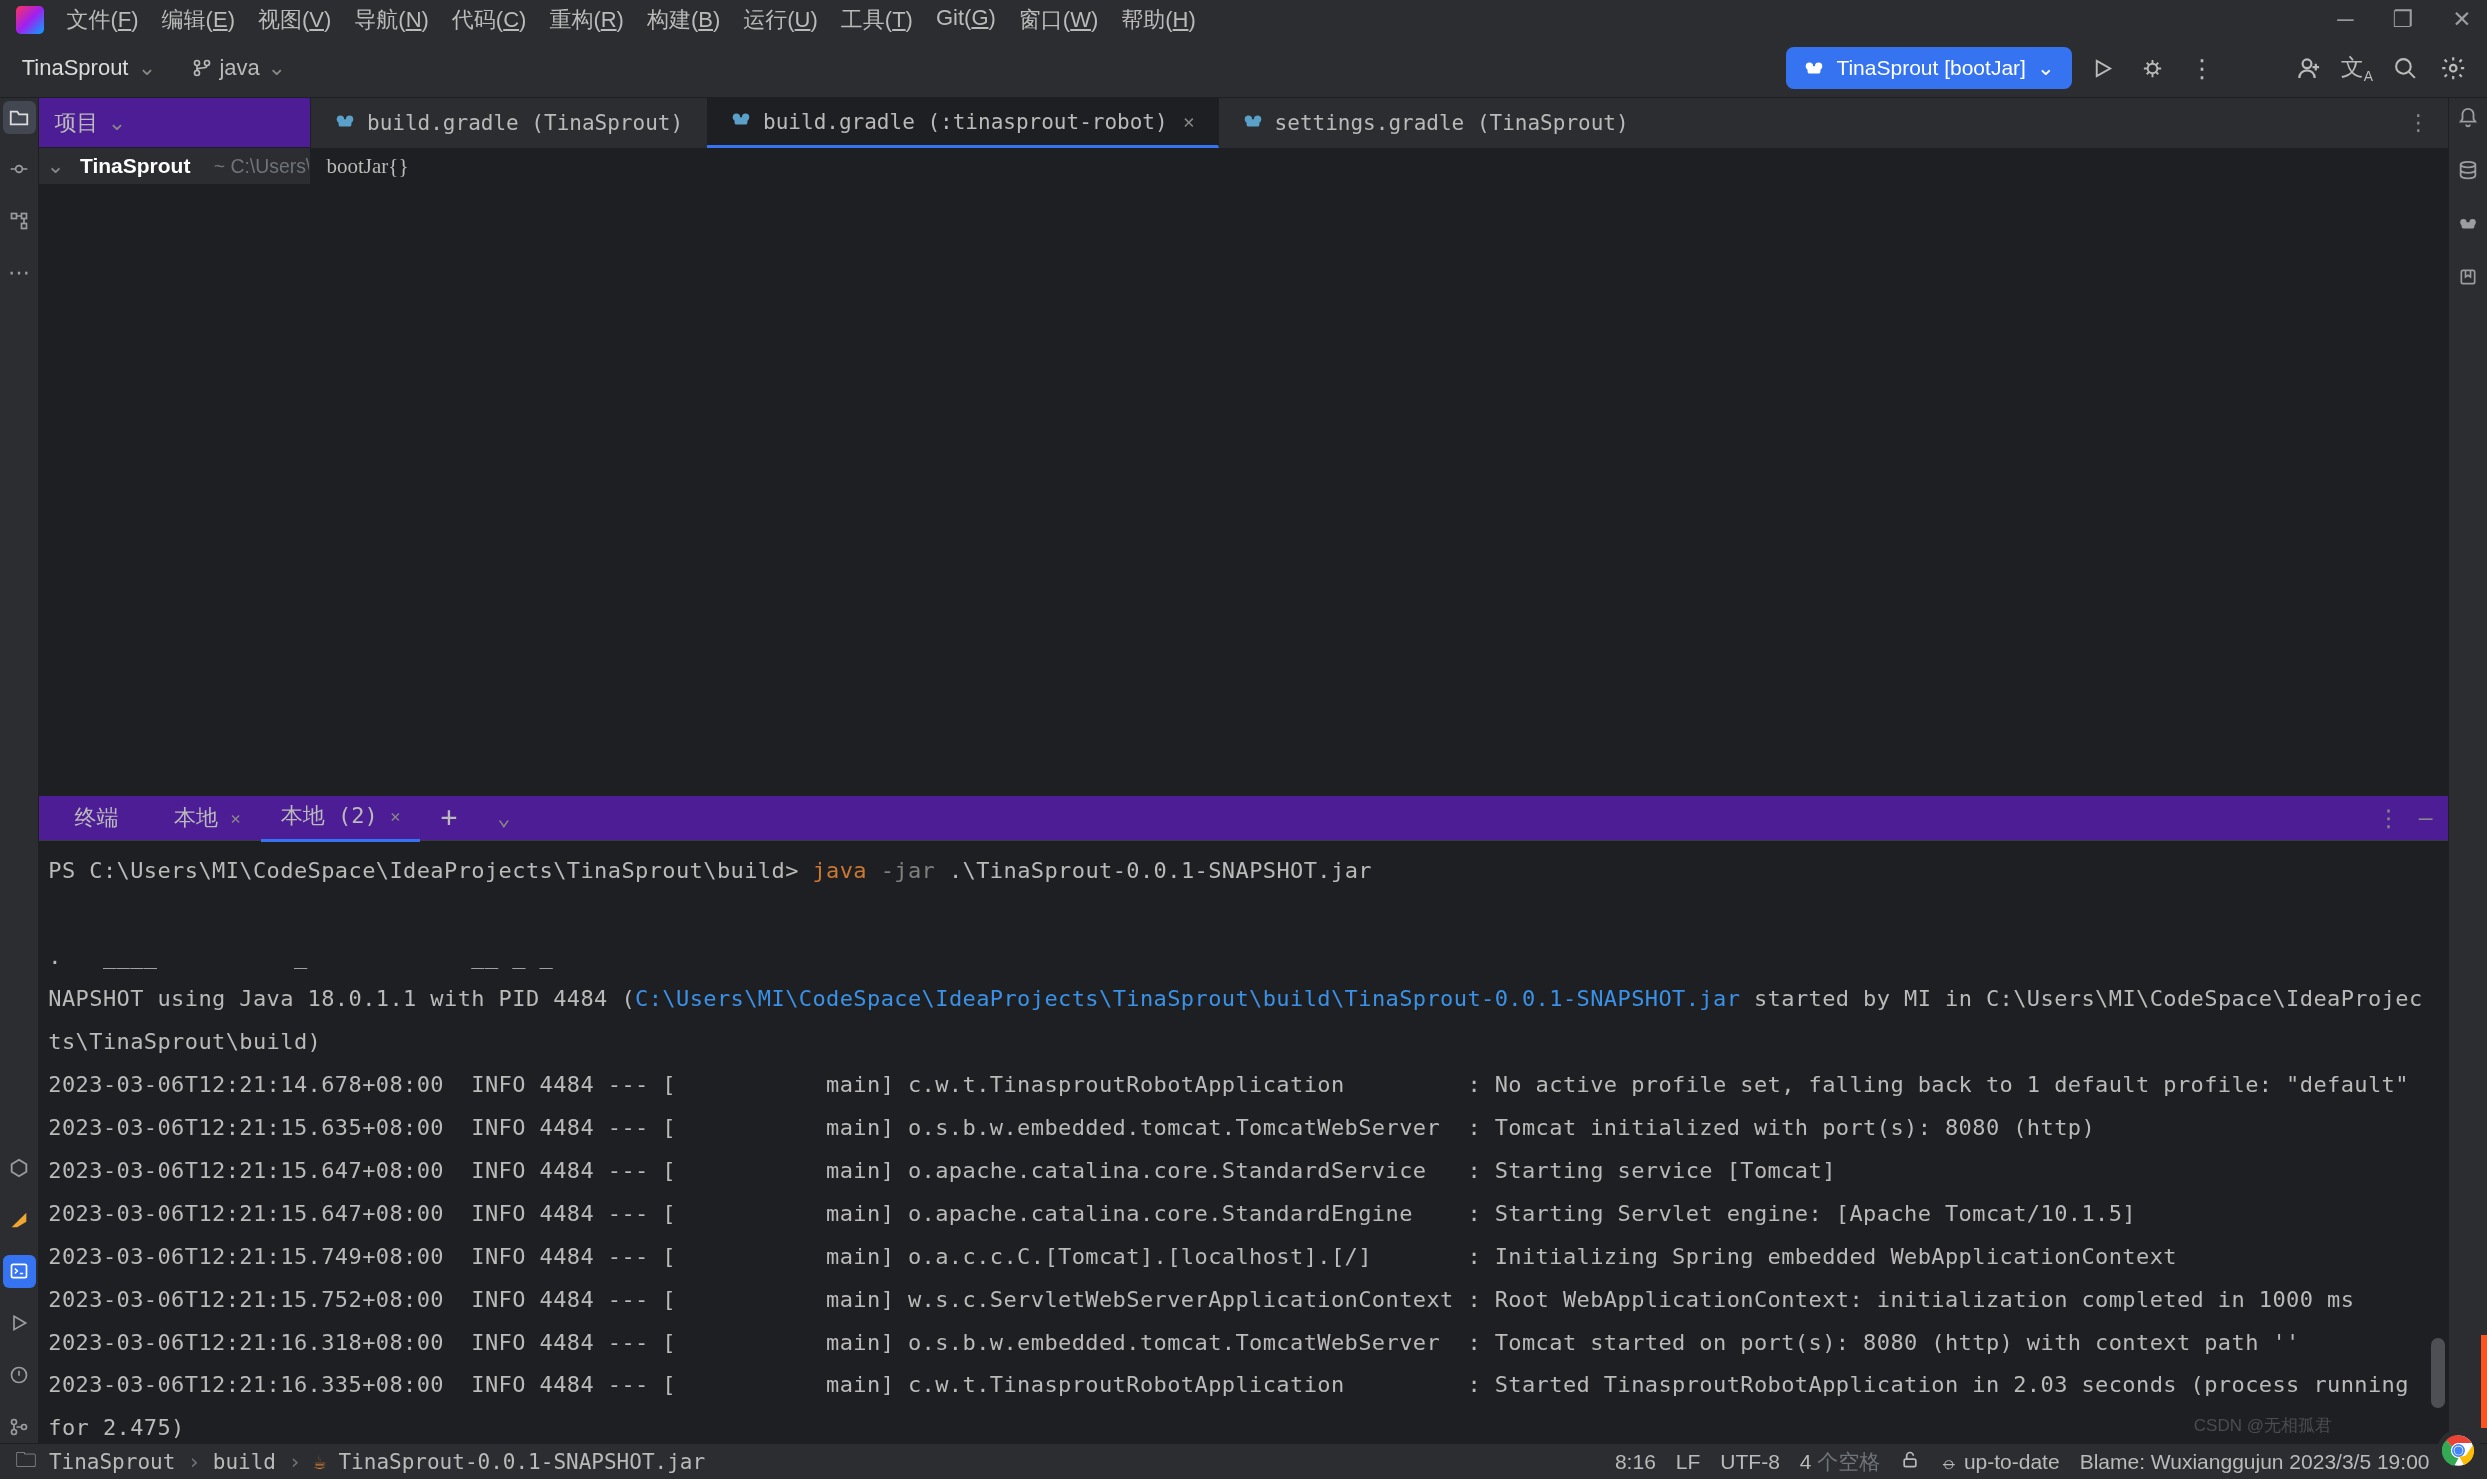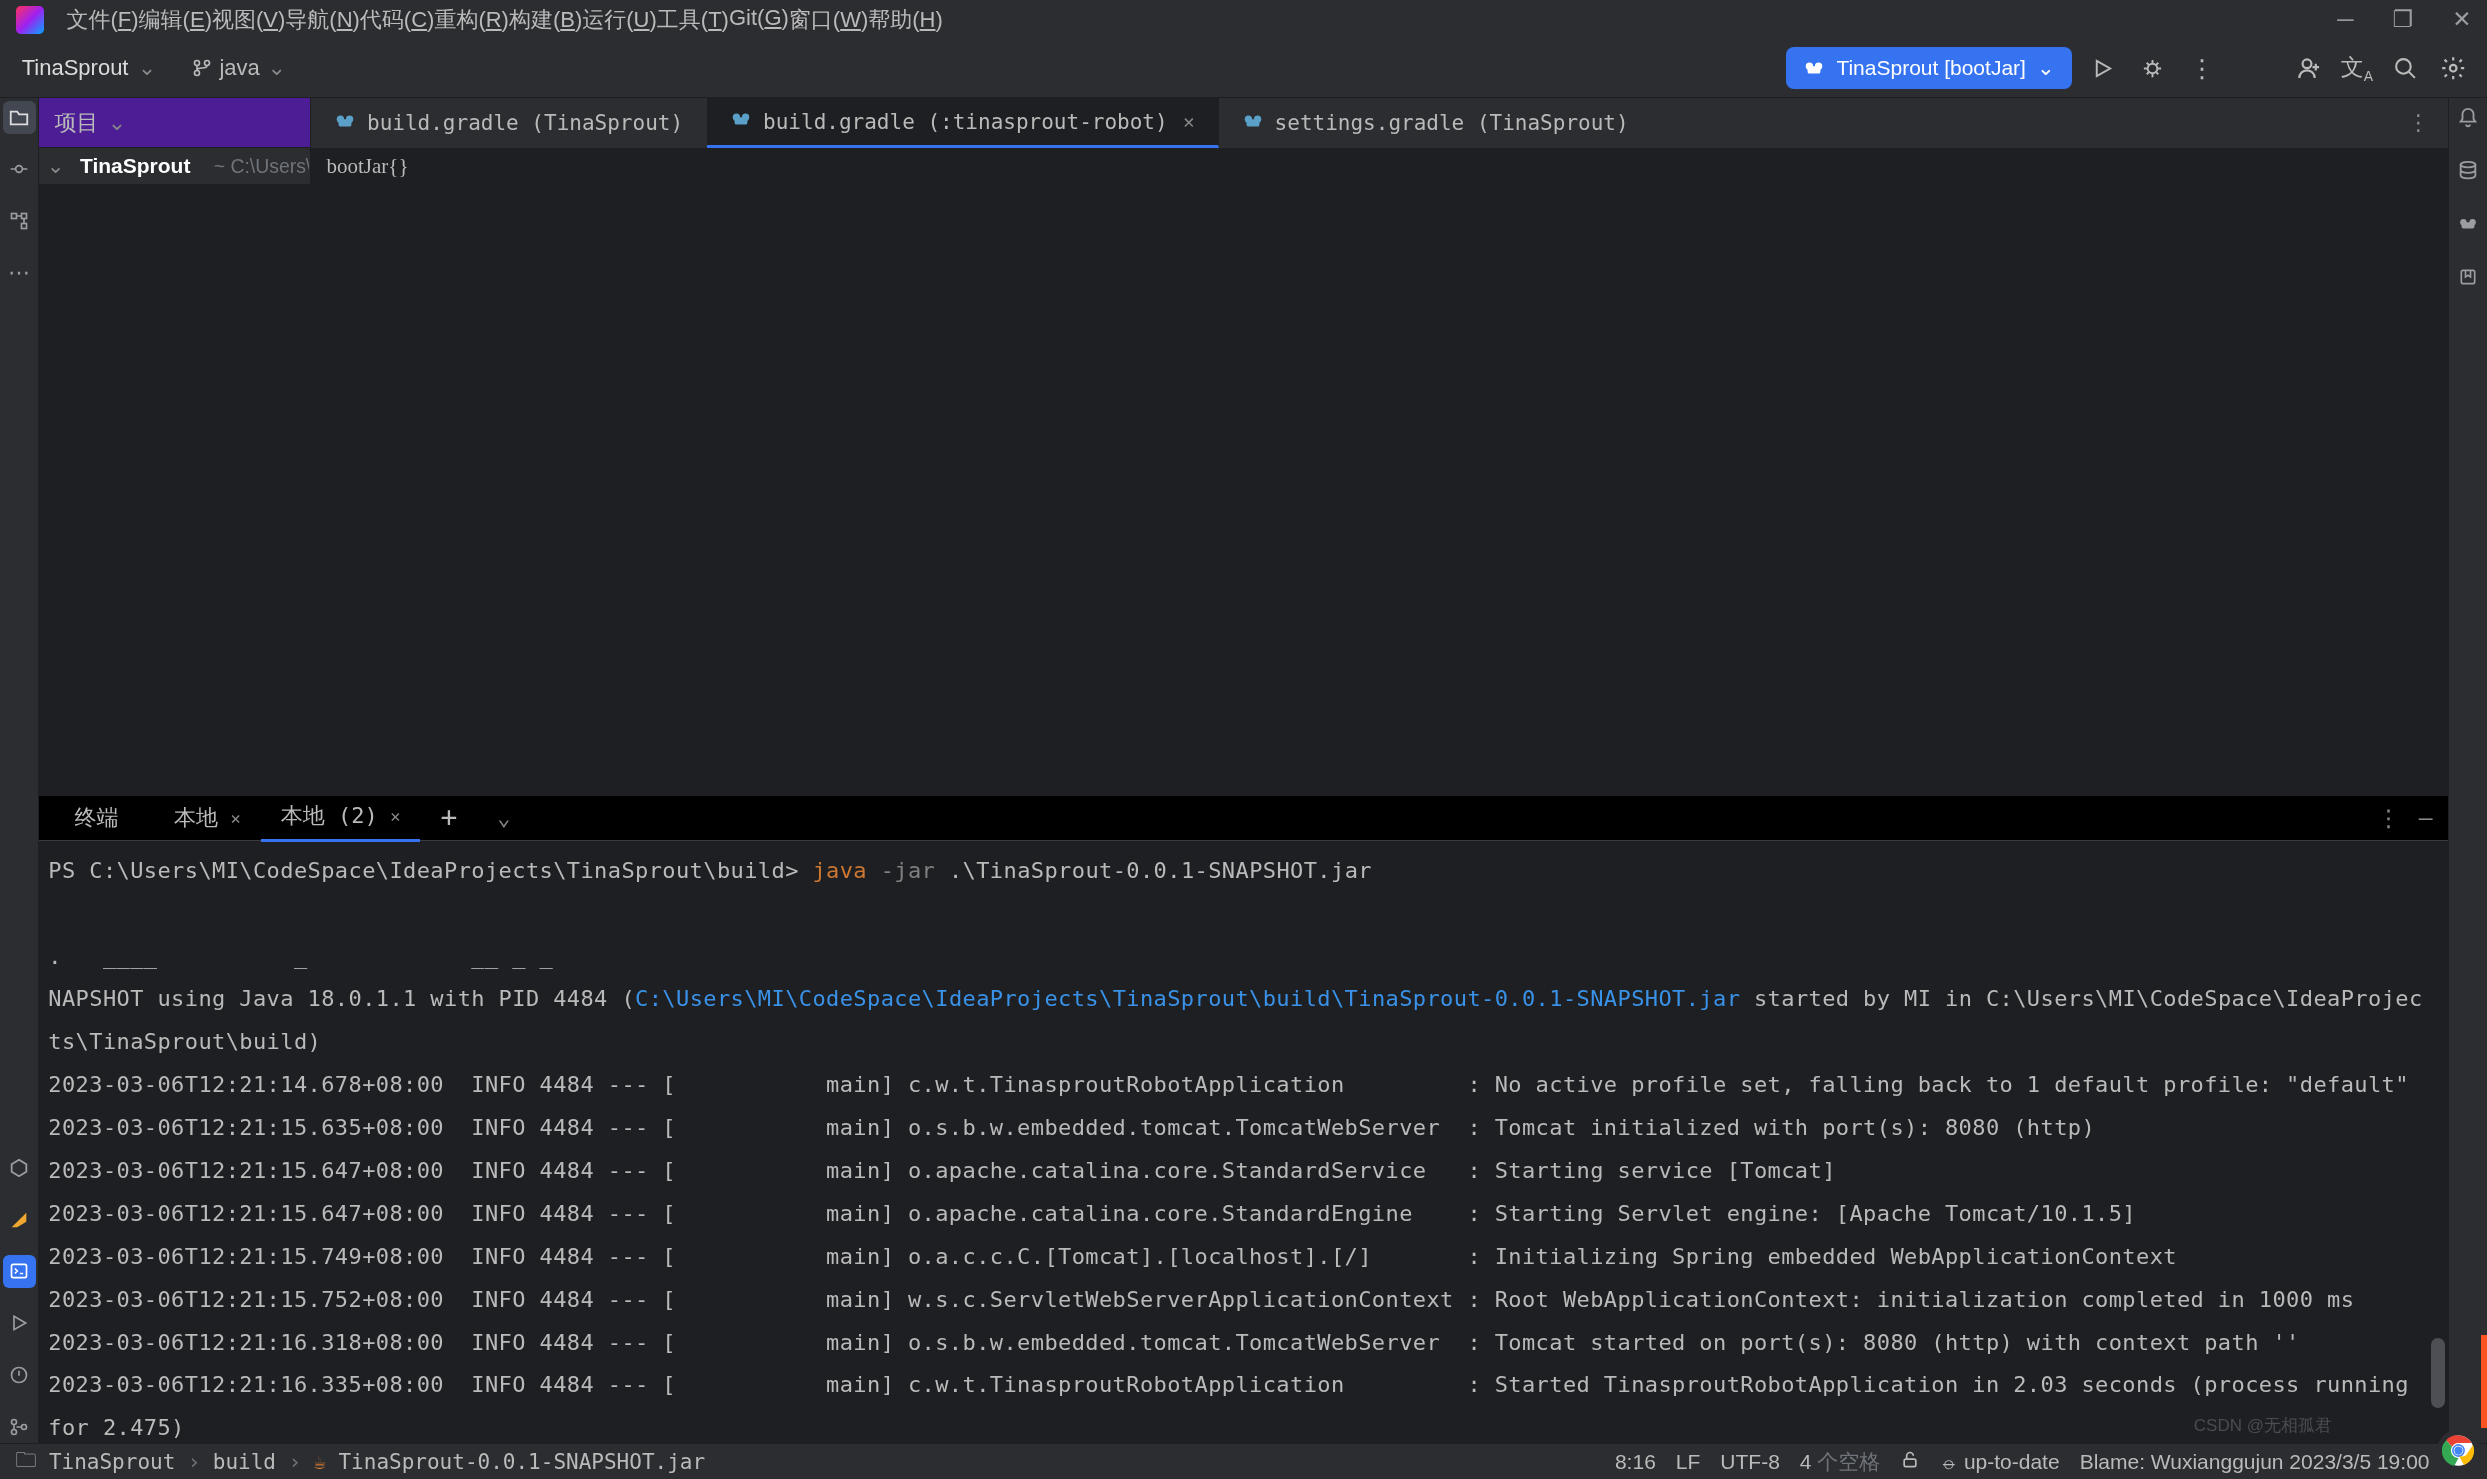--- a/index.html
+++ b/index.html
@@ -10,21 +10,21 @@
   width: 2487px; 
   height: 1480px; 
   overflow: hidden;
   font-size: 22px;
 }
 .app { display: flex; flex-direction: column; height: 100%; }
 
 
 .titlebar { height: 39px; display: flex; align-items: center; padding: 0 15.5px; background: #2b2d30; }
 .titlebar .logo { width: 28px; height: 28px; background: linear-gradient(135deg,#fe315d,#a020f0,#00a8ff); border-radius: 4.7px; margin-right: 23px; flex-shrink:0; }
-.menubar { display: flex; font-size: 22px; color: #bababa; flex:1; }
+.menubar { display: flex; gap: 23px; font-size: 22px; color: #bababa; flex:1; }
 .menubar span { cursor: pointer; }
 .menubar span u { text-decoration: underline; }
 .window-controls { display: flex; gap: 39px; margin-left: auto; color: #9b9da1; font-size: 23px; }
 .window-controls span { cursor: pointer; }
 
 
 .navbar { height: 59px; display: flex; align-items: center; padding: 0 15.5px 0 9.3px; background: #2b2d30; border-bottom: 0.8px solid #1e1f22; }
 .project-select { color:#dcdcdc; font-size: 22px; padding: 6.2px 12.4px; display:flex; align-items:center; gap:9.3px; }
 .branch { margin-left: 23px; color:#bababa; display:flex; align-items:center; gap:7.8px; }
 .navbar-right { margin-left: auto; display:flex; align-items:center; gap:11px; }
@@ -48,21 +48,21 @@
 
 
 .tabs { height:50px; display:flex; align-items:stretch; background:#2b2d30; padding-left:0; overflow:hidden; }
 .tab { padding:0 23px; display:flex; align-items:center; gap:11px; font-family:"Consolas",monospace; font-size:21px; color:#bababa; border-right:0.8px solid transparent; }
 .tab.active { border-bottom:3.1px solid #3573f0; background:#1e1f22; }
 .tab .close { font-size:18.7px; color:#888; margin-left:4.7px; }
 .tabs-more { margin-left:auto; padding:0 18.7px; display:flex; align-items:center; color:#888; }
 
 
 .terminal { flex:1; display:flex; flex-direction:column; overflow:hidden; background:#1e1f22; font-family:Consolas,"Lucida Console",monospace; font-size:22px; }
-.term-tabs { height:45px; display:flex; align-items:center; padding-left:15.5px; gap:0; border-bottom:0.8px solid #393b40; background:#000000; }
+.term-tabs { height:45px; display:flex; align-items:center; padding-left:15.5px; gap:0; border-bottom:0.8px solid #393b40; background:#4c1d95; }
 .term-tab { padding:7.8px 20px; color:#bababa; font-size:22px; display:flex; align-items:center; gap:7.8px; }
 .term-tab.sel { border-bottom:3.1px solid #3573f0; }
 .term-tab .x { font-size:17px; color:#888; margin-left:4.7px; }
 .term-tabs-right { margin-left:auto; display:flex; gap:18.7px; padding-right:15.5px; color:#888; font-size:23px; }
 .term-body { flex:1; padding:9.3px 15.5px 0 9.3px; overflow:hidden; white-space:pre-wrap; line-height:1.95; letter-spacing:0.4px; color:#bababa; word-break:break-all; position:relative; }
 .term-body .j { color:#cc7832; }
 .term-body .flag { color:#808080; }
 .term-body .link { color:#3a92e8; }
 .term-scroll { position:absolute; right:3.1px; top:497px; width:14px; height:70px; background:#4d4f54; border-radius:7px; }
 

